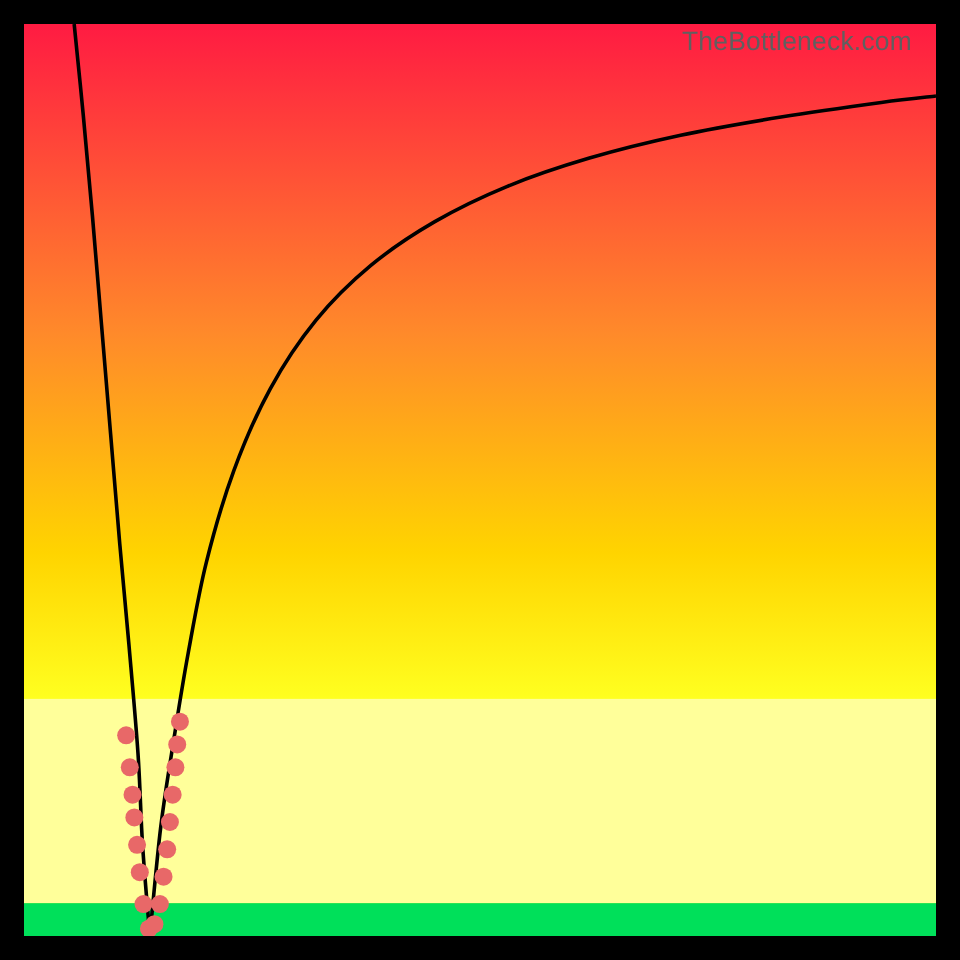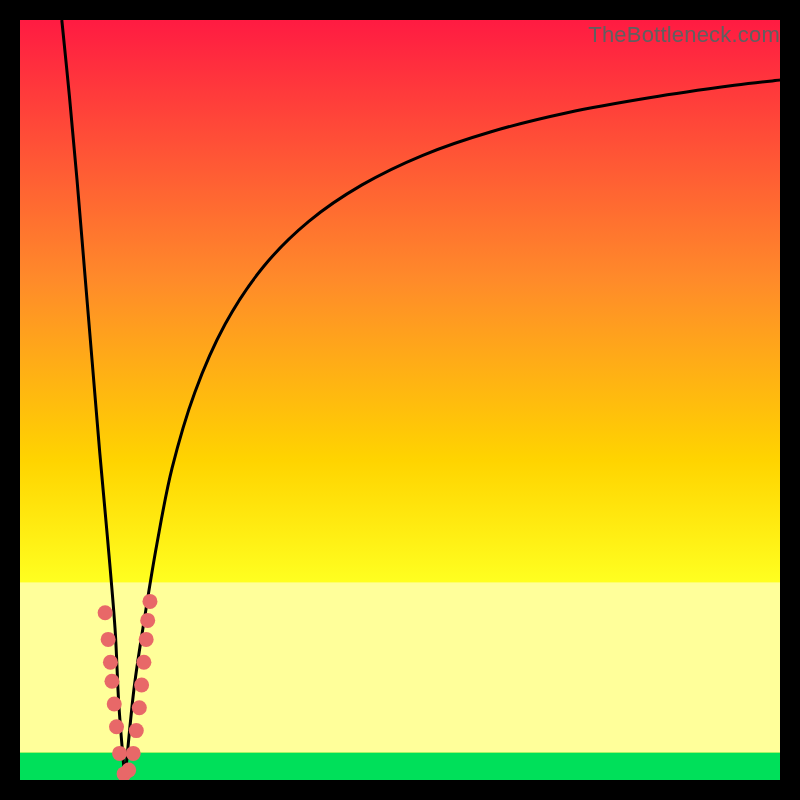--- a/index.html
+++ b/index.html
@@ -29,21 +29,21 @@
   .gradient {
     position: absolute;
     left: 0;
     top: 0;
     width: 760px;
     height: 760px;
   }
   .watermark {
     position: absolute;
     top: 2px;
-    right: 0;
+    right: 20px;
     color: #606060;
     font-size: 22px;
     font-weight: 500;
     letter-spacing: 0.2px;
   }
   svg { display: block; }
 </style>
 </head>
 <body>
 

